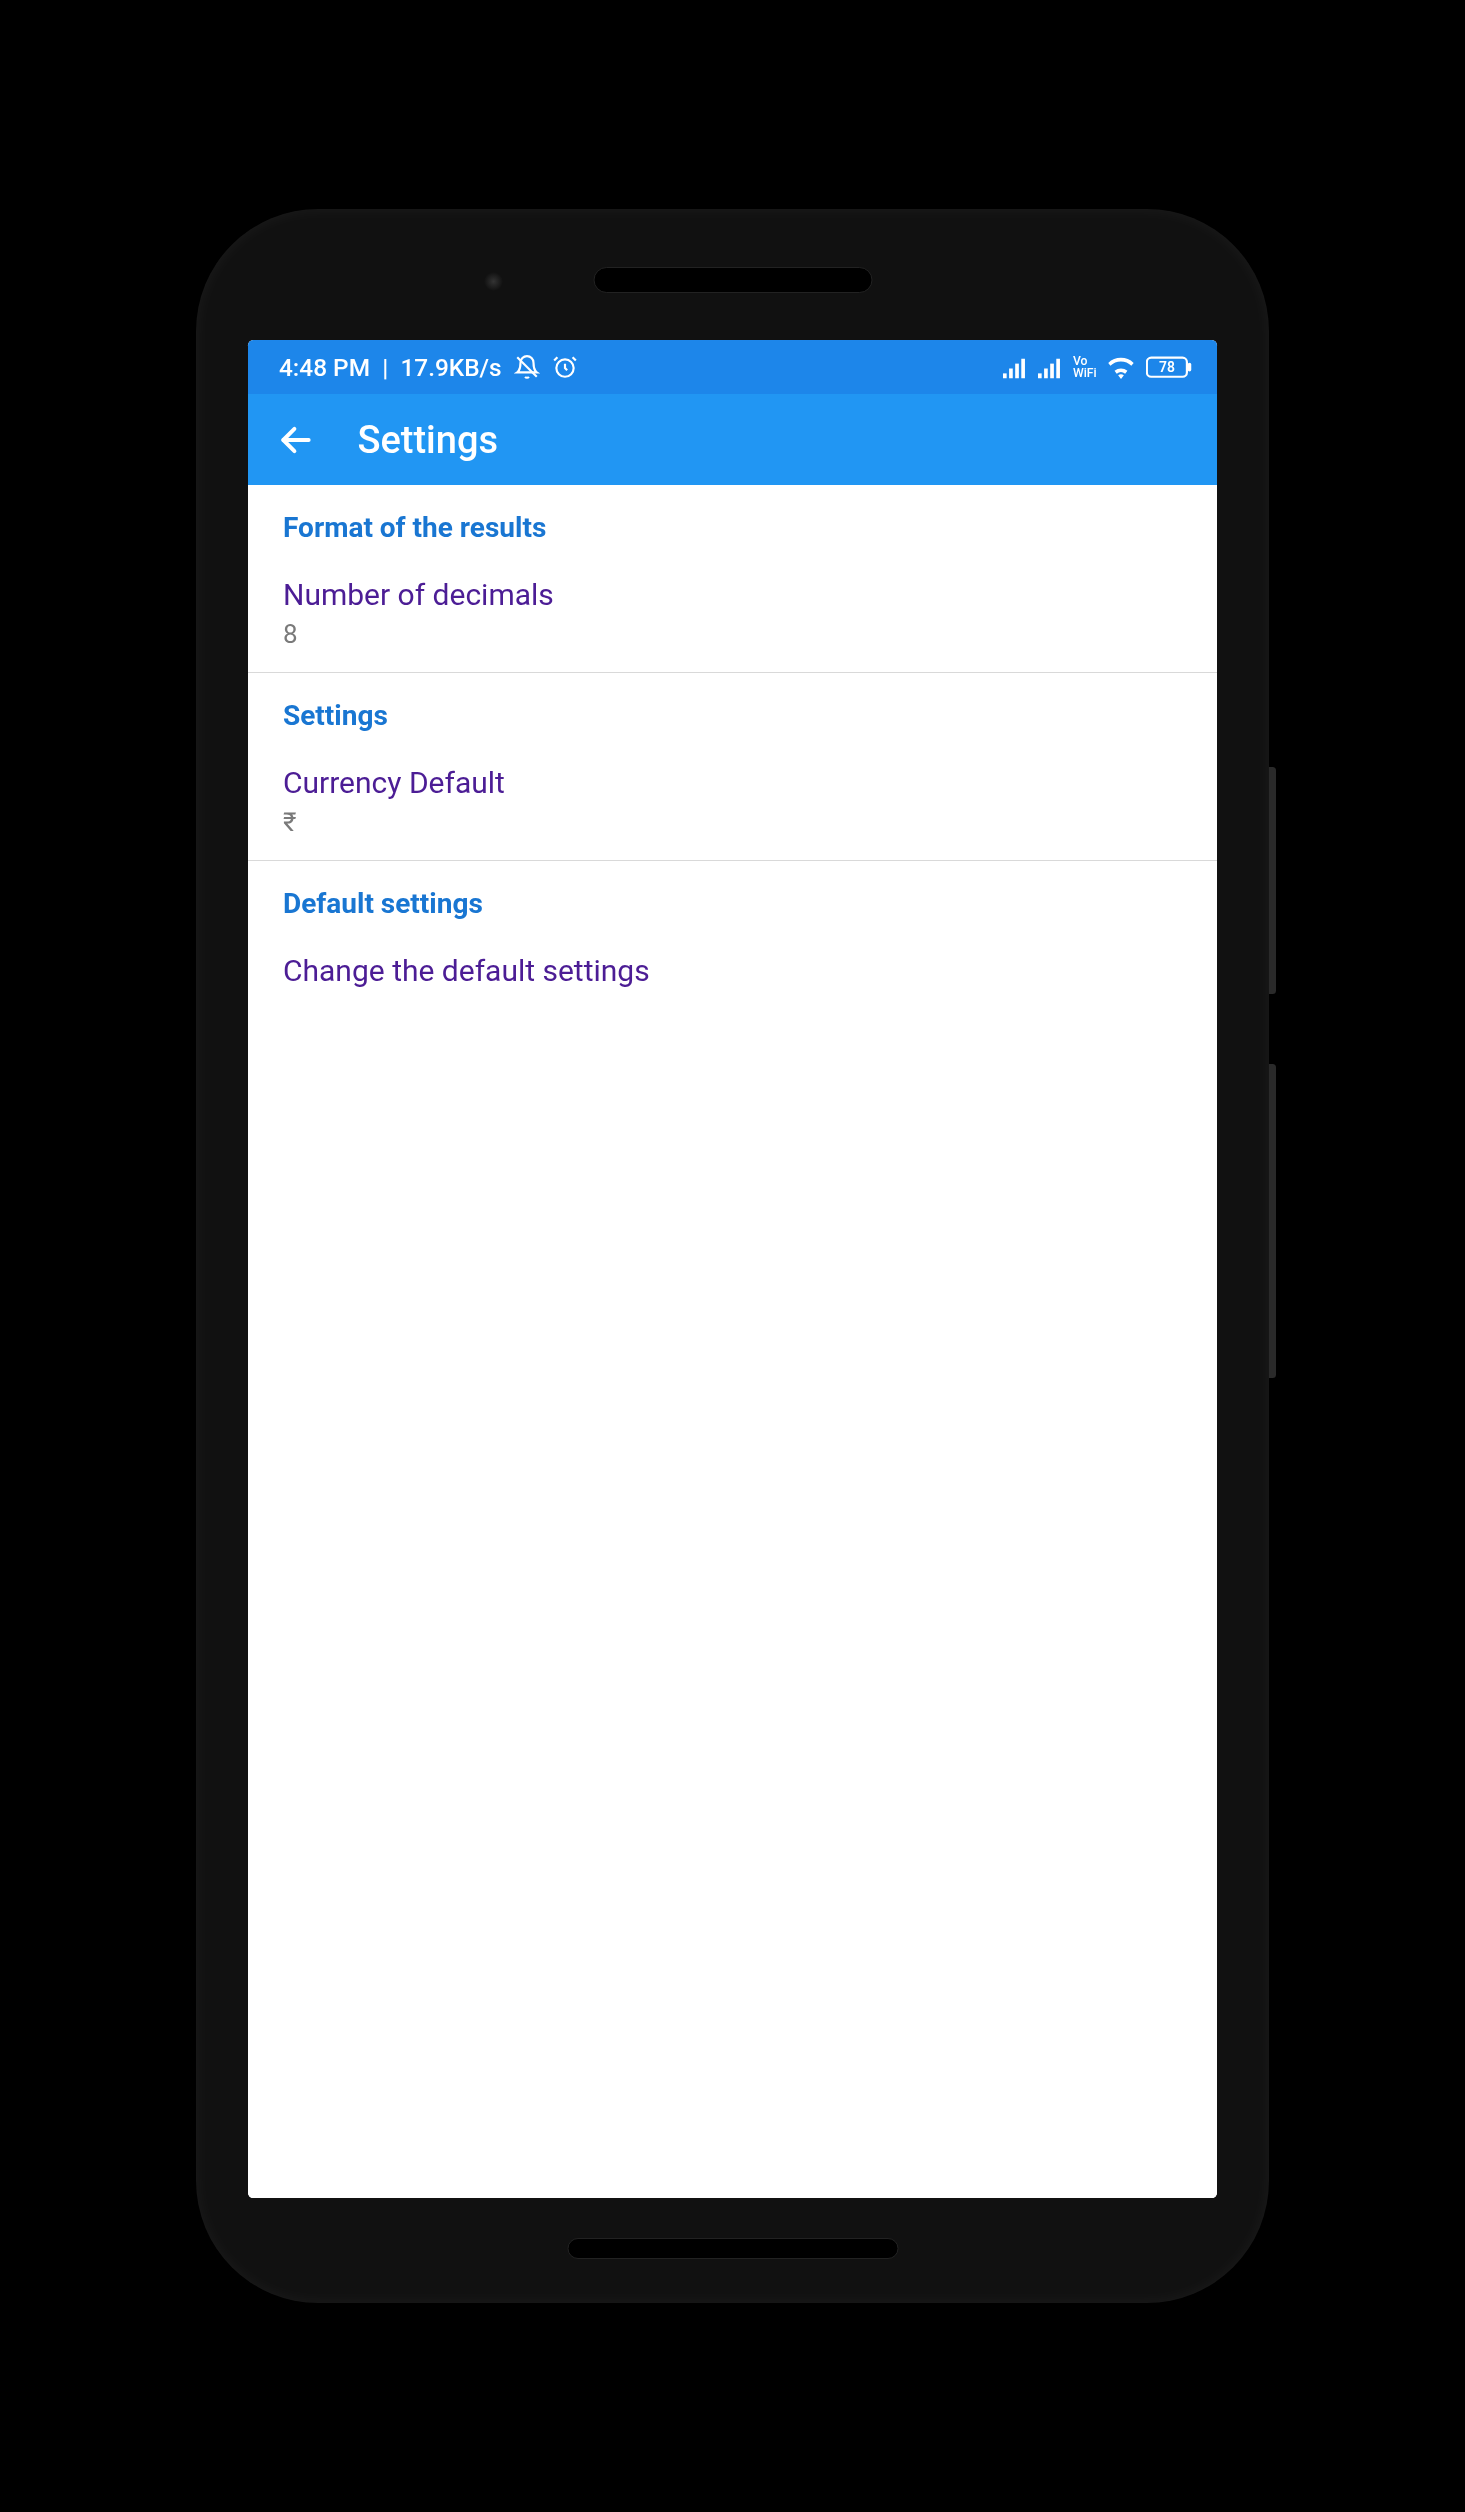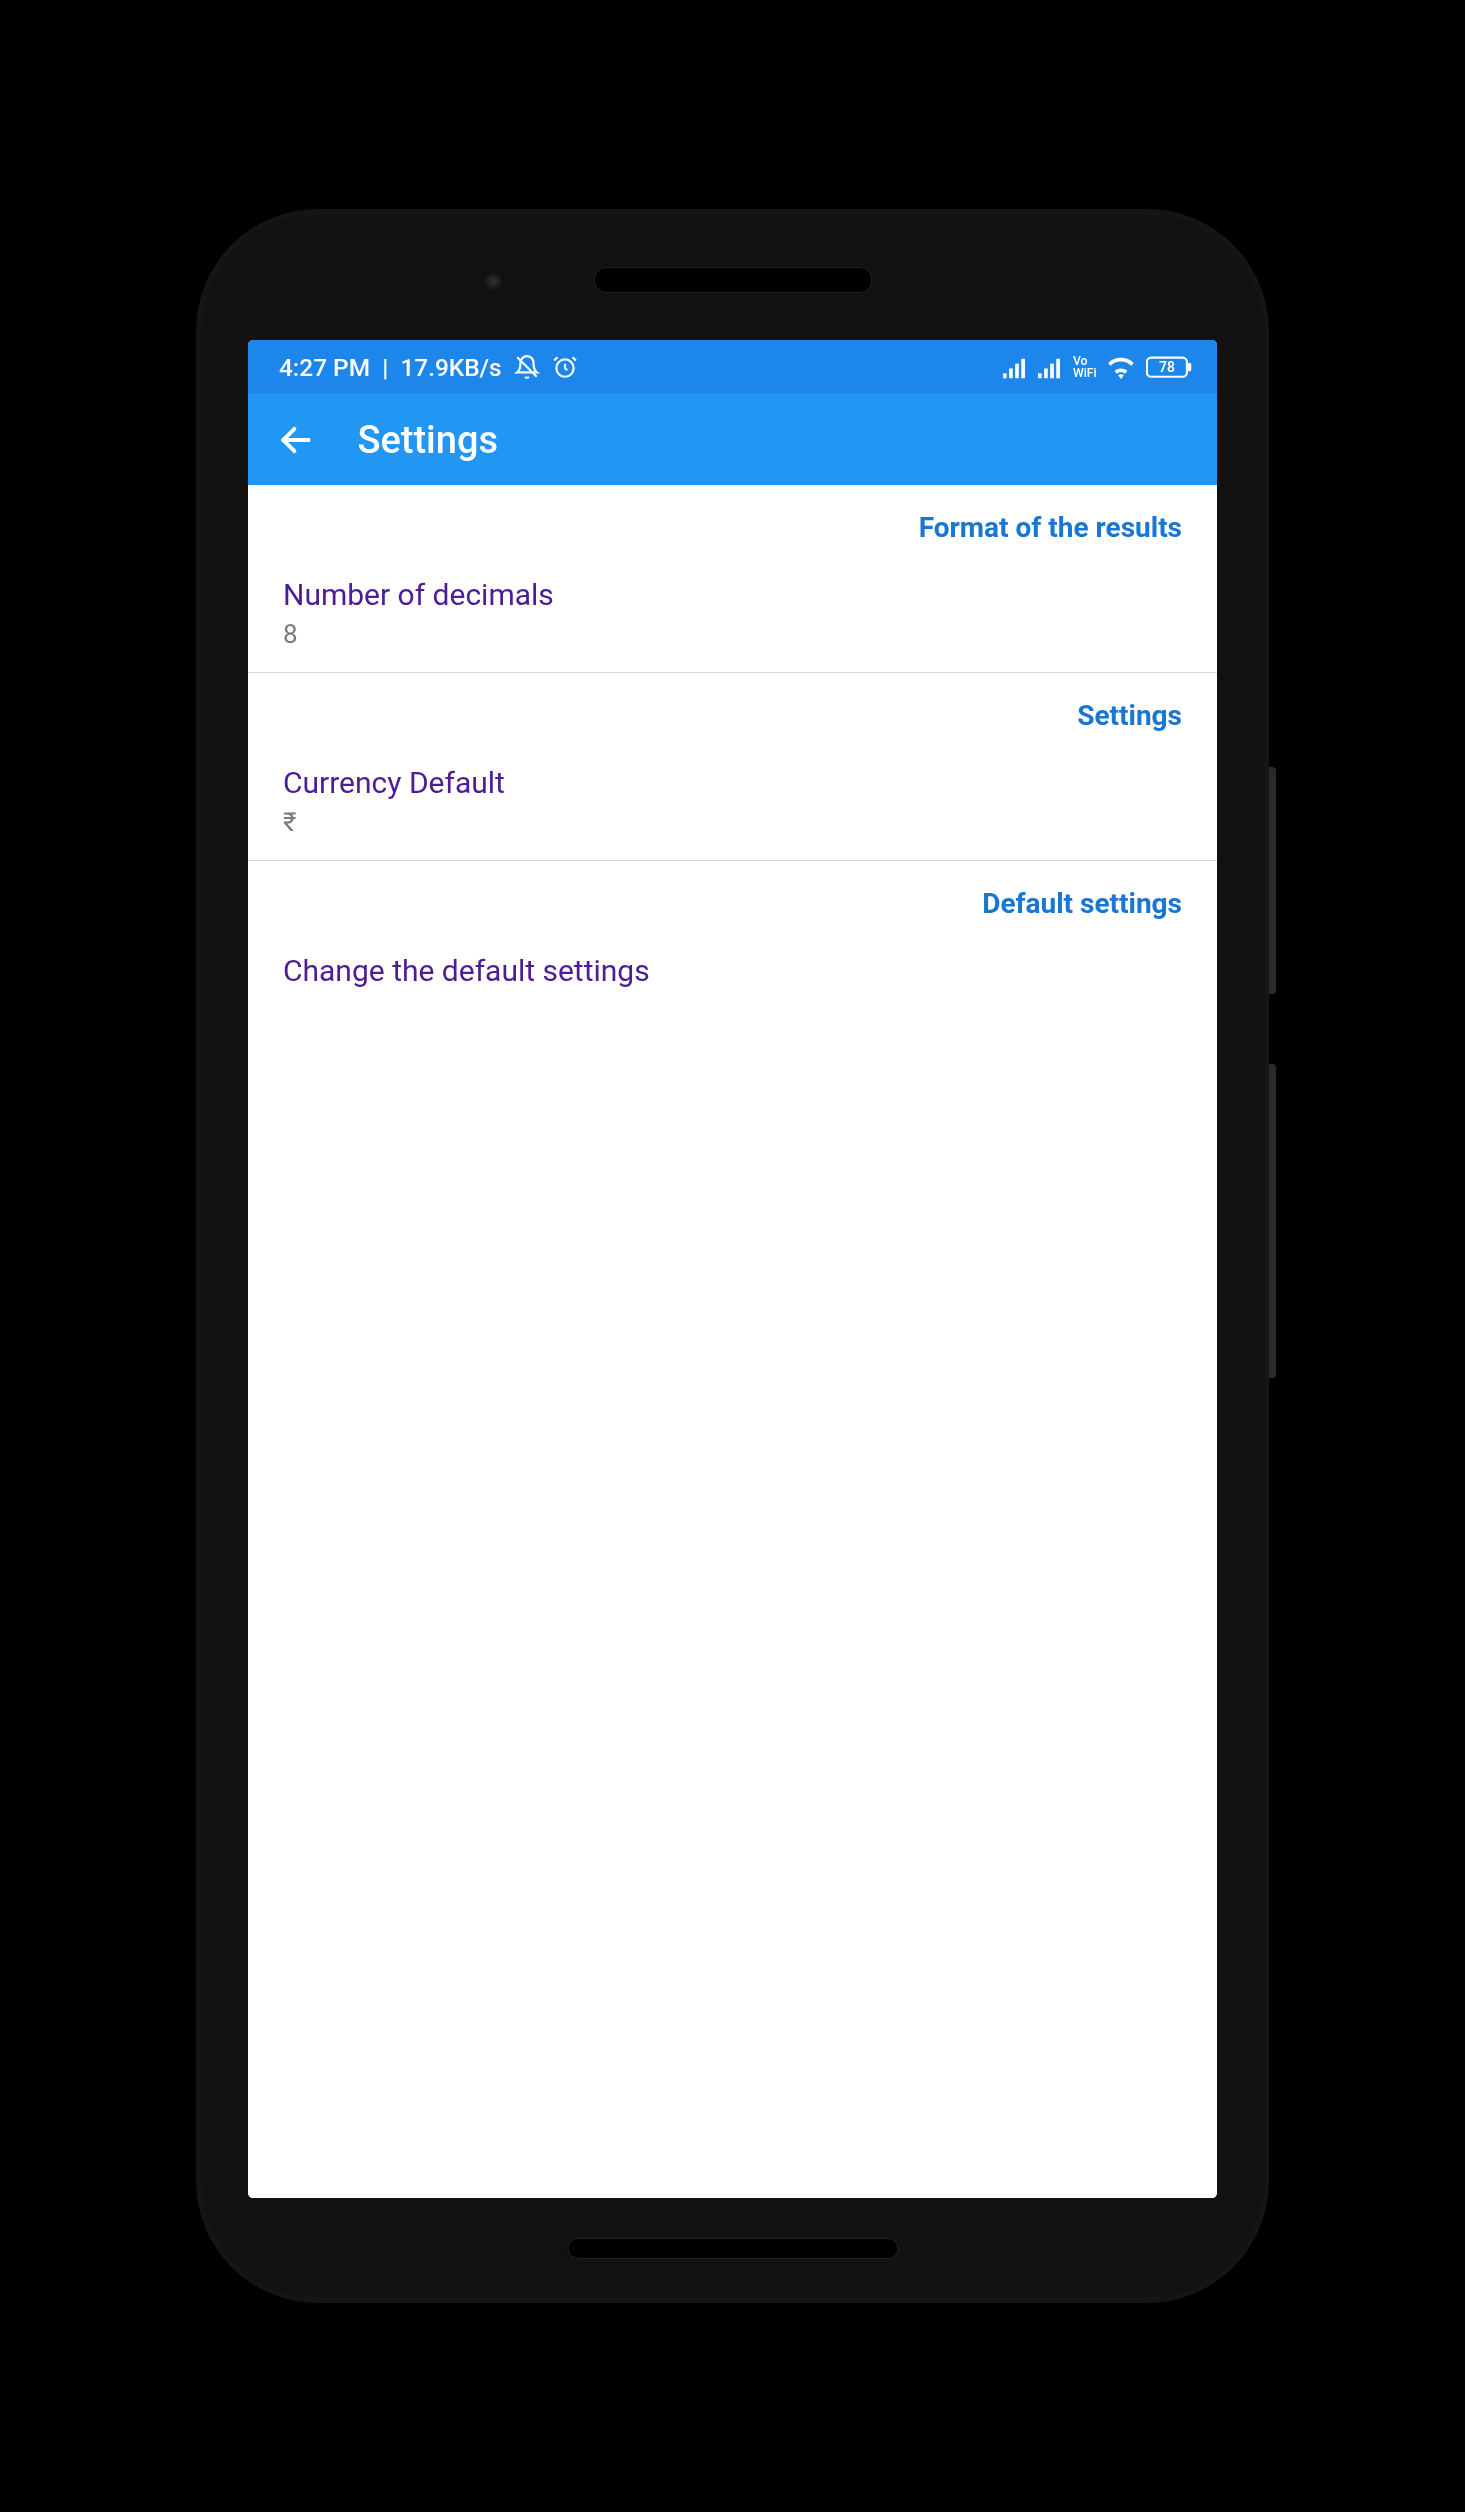--- a/index.html
+++ b/index.html
@@ -131,21 +131,20 @@
   .section {
     border-bottom: 0.9px solid #d9d9d9;
     padding: 0 0 23px 0;
   }
   .section:last-child { border-bottom: none; }
   .section-header {
     color: #1976d2;
     font-size: 28px;
     font-weight: 700;
     padding: 26px 35px 14px 35px;
-    text-align: right;
   }
   .setting-item {
     padding: 19px 35px 0 35px;
     cursor: pointer;
   }
   .setting-title {
     font-size: 30px;
     color: #4c1d95;
     margin-bottom: 7px;
   }
@@ -162,21 +161,21 @@
   <div class="phone-side-button-top"></div>
   <div class="phone-side-button-bottom"></div>
   <div class="phone-speaker-top"></div>
   <div class="phone-camera"></div>
   <div class="phone-speaker-bottom"></div>
 
   <div class="screen">
 
     <div class="status-bar">
       <div class="status-left">
-        <span>4:27 PM</span>
+        <span>4:48 PM</span>
         <span>|</span>
         <span>17.9KB/s</span>
         <span class="status-icon">
           <svg width="26" height="26" viewBox="0 0 24 24" fill="none" stroke="#ffffff" stroke-width="2">
             <path d="M18 8a6 6 0 10-12 0c0 7-3 9-3 9h18s-3-2-3-9"></path>
             <path d="M13.7 21a2 2 0 01-3.4 0"></path>
             <line x1="3" y1="3" x2="21" y2="21"></line>
           </svg>
         </span>
         <span class="status-icon">

